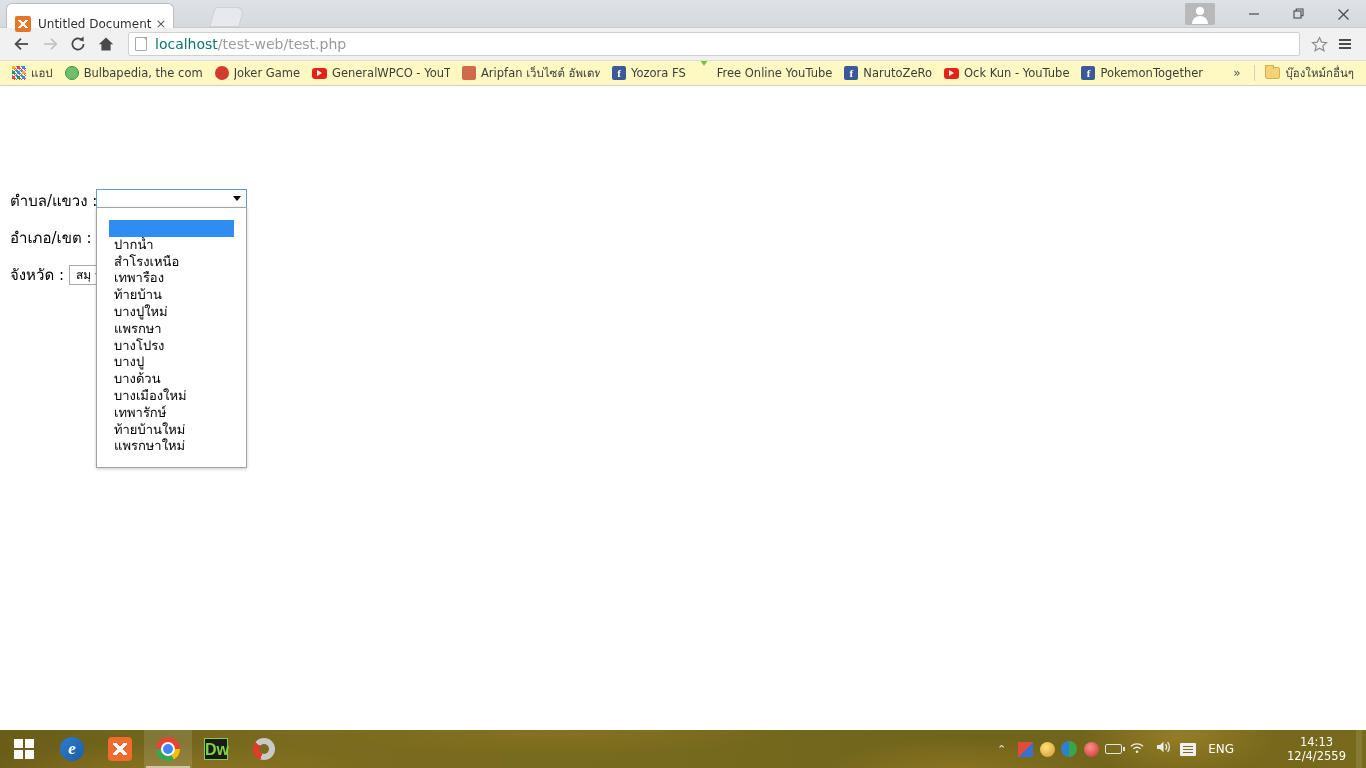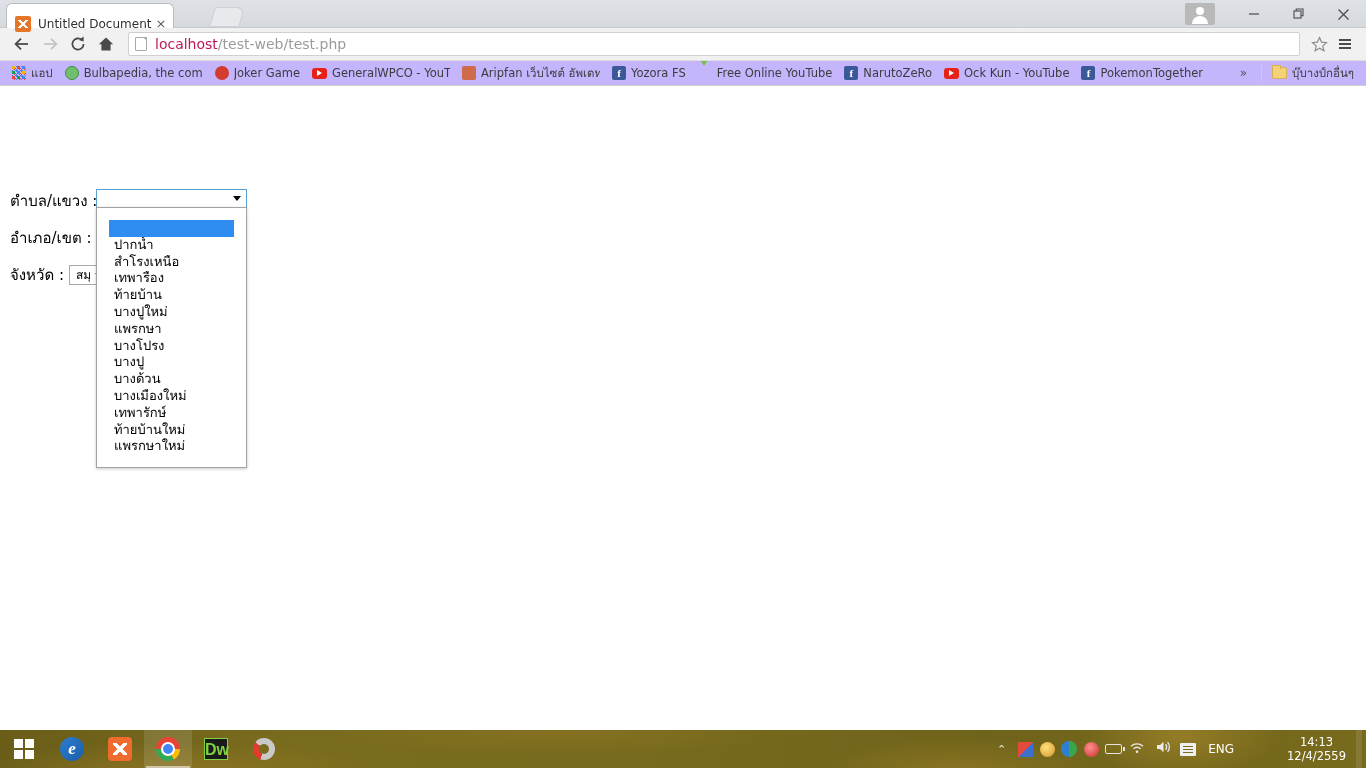--- a/index.html
+++ b/index.html
@@ -163,32 +163,32 @@
     border-width: 0 4px 4px 0;
     border-style: solid;
     border-color: transparent #a8a8a8 transparent transparent;
   }
   .url {
     margin-left: 8px;
     font-size: 14px;
     color: #9b9b9b;
     white-space: nowrap;
   }
-  .url .host { color: #be185d; text-align: center; }
+  .url .host { color: #0f766e; text-align: center; }
   .star-btn, .menu-btn {
     width: 26px; height: 28px;
     display: flex; align-items: center; justify-content: center;
     color: #6e6e6e;
     flex: 0 0 auto;
   }
 
   
   .bookmarks {
     height: 25px;
-    background: #c4b5fd;
+    background: #fef9c3;
     display: flex;
     align-items: center;
     padding: 0 6px;
     border-bottom: 1px solid #cfcfcf;
     overflow: hidden;
     white-space: nowrap;
   }
   .bm {
     display: flex;
     align-items: center;
@@ -572,21 +572,21 @@
     <div class="bm">
       <span class="bm-ico ico-fb">f</span>
       <span class="bm-label">PokemonTogether</span>
     </div>
 
     <div class="bm-overflow">
       <span class="chev">»</span>
       <span class="bm-sep"></span>
       <div class="bm">
         <span class="bm-ico ico-folder"></span>
-        <span class="bm-label">บุ๊บางป์กอื่นๆ</span>
+        <span class="bm-label">บุ๊องใหม์กอื่นๆ</span>
       </div>
     </div>
   </div>
 
   <div class="viewport">
 
     <div class="form-row" style="left:10px; top:103px;">
       <span class="form-label">ตำบล/แขวง :</span>
     </div>
     <div id="tambon-box">

